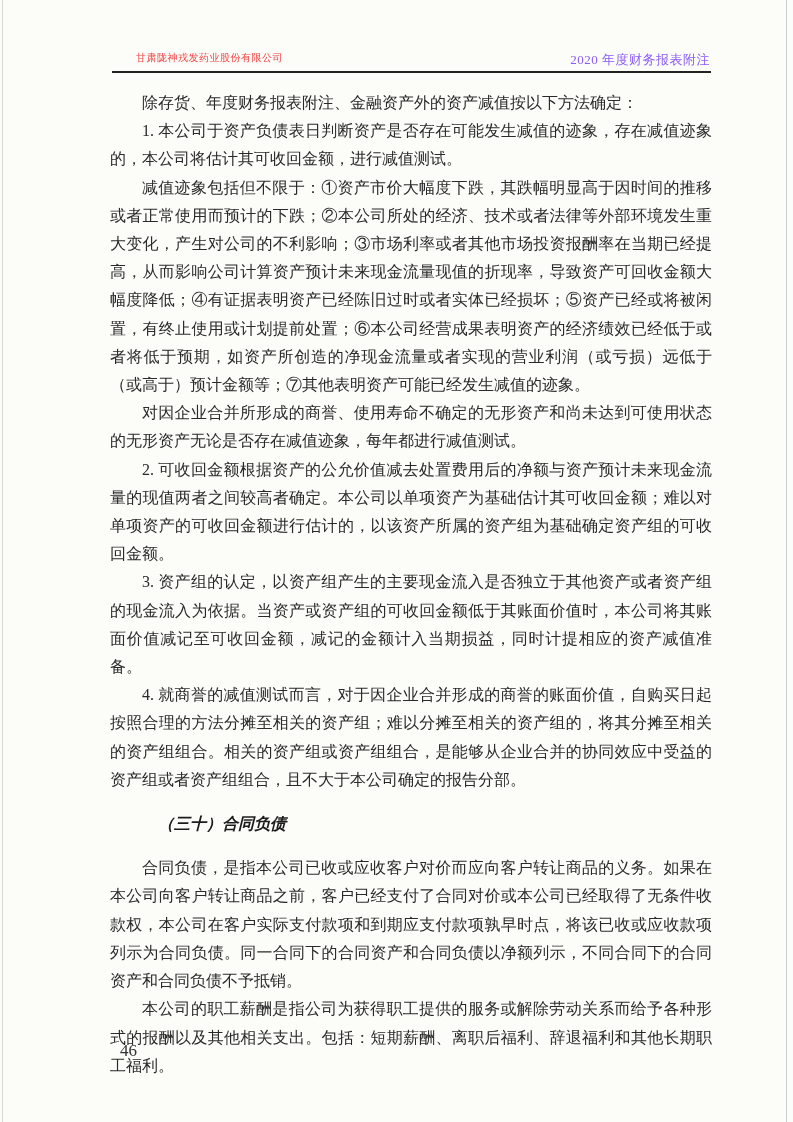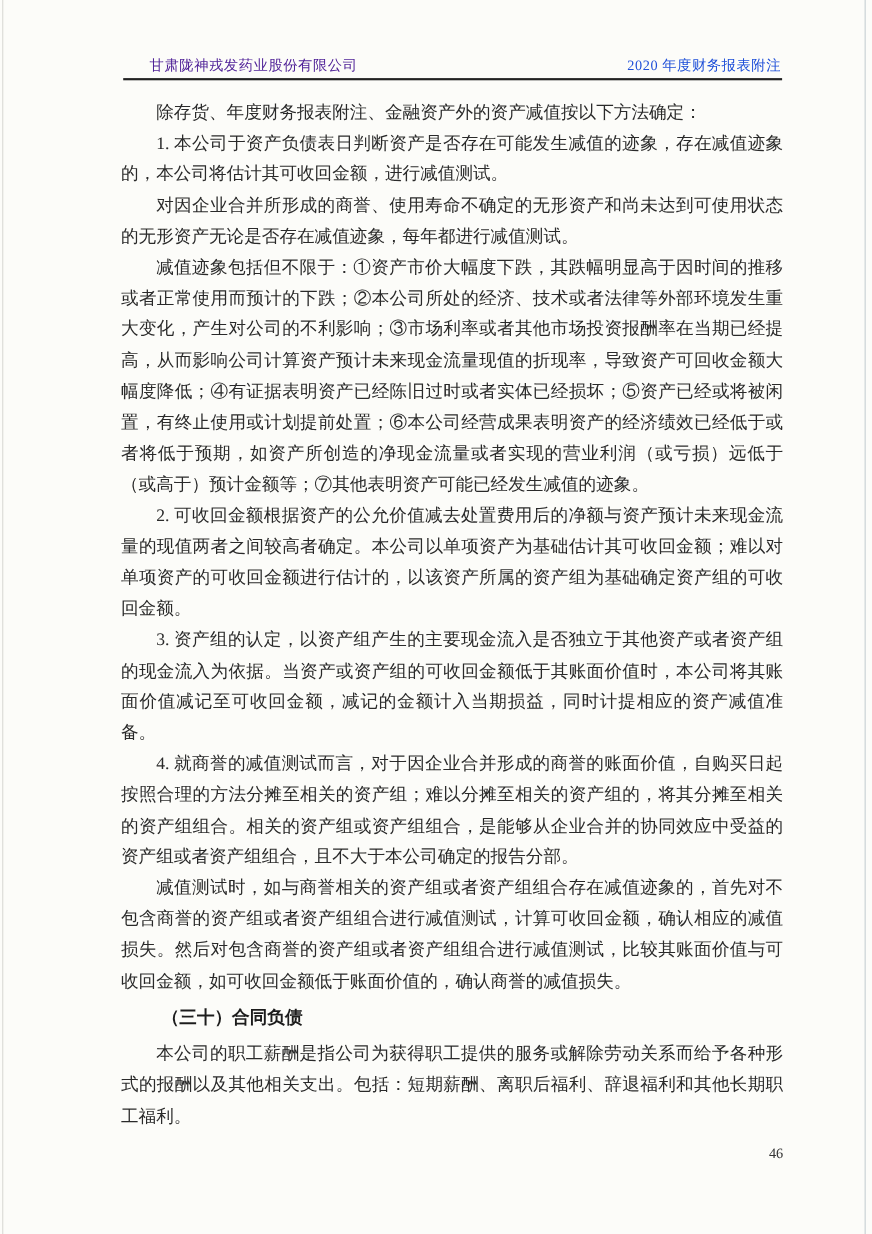--- a/index.html
+++ b/index.html
@@ -17,80 +17,81 @@
     position: absolute; left: 2px; top: 0; bottom: 0; width: 1px;
     background: #d9d9d5;
   }
   .scan-edge-right {
     position: absolute; left: 786px; top: 0; bottom: 0; width: 1px;
     background: #c6cfd3;
   }
 
   .header-company {
     position: absolute; left: 136px; top: 51px;
-    font-size: 13px; color: #4c1d95; letter-spacing: 0.5px;
+    font-size: 10px; color: #ef4444; letter-spacing: 0.5px;
     white-space: nowrap;
   }
   .header-doctitle {
     position: absolute; right: 83px; top: 51px;
-    font-size: 13px; color: #1d4ed8; letter-spacing: 0.5px;
+    font-size: 13px; color: #8b5cf6; letter-spacing: 0.5px;
     white-space: nowrap;
   }
   .header-rule {
     position: absolute; left: 112px; top: 71px; width: 599px; height: 2px;
     background: #222;
   }
 
   .body-text {
     position: absolute; left: 110px; top: 89px; width: 602px;
     font-size: 16px; line-height: 28.2px;
     color: #2a2a2a;
     text-align: justify;
   }
   .body-text .para {
     margin: 0;
     text-indent: 2em;
   }
   .body-text .heading {
-    margin: 5px;
+    margin: 16px;
     text-indent: 2em;
     font-weight: bold;
     color: #1c1c1c;
+    font-style: italic;
   }
 
   .footer {
-    position: absolute; left: 110px; top: 1041px; width: 602px;
-    text-align: right;
-    font-size: 13px; color: #333;
+    position: absolute; left: 120px; top: 1041px; width: 602px;
+    text-align: left;
+    font-size: 17px; color: #333;
   }
 </style>
 </head>
 <body>
 
 <div class="page">
 
   <div class="scan-edge-left"></div>
   <div class="scan-edge-right"></div>
 
   <div class="header-company">甘肃陇神戎发药业股份有限公司</div>
 
   <div class="header-doctitle">2020 年度财务报表附注</div>
 
   <div class="header-rule"></div>
 
   <div class="body-text">
       <p class="para">除存货、年度财务报表附注、金融资产外的资产减值按以下方法确定：</p>
       <p class="para">1. 本公司于资产负债表日判断资产是否存在可能发生减值的迹象，存在减值迹象的，本公司将估计其可收回金额，进行减值测试。</p>
+      <p class="para">减值迹象包括但不限于：①资产市价大幅度下跌，其跌幅明显高于因时间的推移或者正常使用而预计的下跌；②本公司所处的经济、技术或者法律等外部环境发生重大变化，产生对公司的不利影响；③市场利率或者其他市场投资报酬率在当期已经提高，从而影响公司计算资产预计未来现金流量现值的折现率，导致资产可回收金额大幅度降低；④有证据表明资产已经陈旧过时或者实体已经损坏；⑤资产已经或将被闲置，有终止使用或计划提前处置；⑥本公司经营成果表明资产的经济绩效已经低于或者将低于预期，如资产所创造的净现金流量或者实现的营业利润（或亏损）远低于（或高于）预计金额等；⑦其他表明资产可能已经发生减值的迹象。</p>
       <p class="para">对因企业合并所形成的商誉、使用寿命不确定的无形资产和尚未达到可使用状态的无形资产无论是否存在减值迹象，每年都进行减值测试。</p>
-      <p class="para">减值迹象包括但不限于：①资产市价大幅度下跌，其跌幅明显高于因时间的推移或者正常使用而预计的下跌；②本公司所处的经济、技术或者法律等外部环境发生重大变化，产生对公司的不利影响；③市场利率或者其他市场投资报酬率在当期已经提高，从而影响公司计算资产预计未来现金流量现值的折现率，导致资产可回收金额大幅度降低；④有证据表明资产已经陈旧过时或者实体已经损坏；⑤资产已经或将被闲置，有终止使用或计划提前处置；⑥本公司经营成果表明资产的经济绩效已经低于或者将低于预期，如资产所创造的净现金流量或者实现的营业利润（或亏损）远低于（或高于）预计金额等；⑦其他表明资产可能已经发生减值的迹象。</p>
       <p class="para">2. 可收回金额根据资产的公允价值减去处置费用后的净额与资产预计未来现金流量的现值两者之间较高者确定。本公司以单项资产为基础估计其可收回金额；难以对单项资产的可收回金额进行估计的，以该资产所属的资产组为基础确定资产组的可收回金额。</p>
       <p class="para">3. 资产组的认定，以资产组产生的主要现金流入是否独立于其他资产或者资产组的现金流入为依据。当资产或资产组的可收回金额低于其账面价值时，本公司将其账面价值减记至可收回金额，减记的金额计入当期损益，同时计提相应的资产减值准备。</p>
       <p class="para">4. 就商誉的减值测试而言，对于因企业合并形成的商誉的账面价值，自购买日起按照合理的方法分摊至相关的资产组；难以分摊至相关的资产组的，将其分摊至相关的资产组组合。相关的资产组或资产组组合，是能够从企业合并的协同效应中受益的资产组或者资产组组合，且不大于本公司确定的报告分部。</p>
-      <p class="para">减值测试时，如与商誉相关的资产组或者资产组组合存在减值迹象的，首先对不包含商誉的资产组或者资产组组合进行减值测试，计算可收回金额，确认相应的减值损失。然后对包含商誉的资产组或者资产组组合进行减值测试，比较其账面价值与可收回金额，如可收回金额低于账面价值的，确认商誉的减值损失。</p>
       <p class="heading">（三十）合同负债</p>
+      <p class="para">合同负债，是指本公司已收或应收客户对价而应向客户转让商品的义务。如果在本公司向客户转让商品之前，客户已经支付了合同对价或本公司已经取得了无条件收款权，本公司在客户实际支付款项和到期应支付款项孰早时点，将该已收或应收款项列示为合同负债。同一合同下的合同资产和合同负债以净额列示，不同合同下的合同资产和合同负债不予抵销。</p>
       <p class="para">本公司的职工薪酬是指公司为获得职工提供的服务或解除劳动关系而给予各种形式的报酬以及其他相关支出。包括：短期薪酬、离职后福利、辞退福利和其他长期职工福利。</p>
     </div>
 
   <div class="footer">
     <span>46</span>
   </div>
 
 </div>
 
 </body></html>

